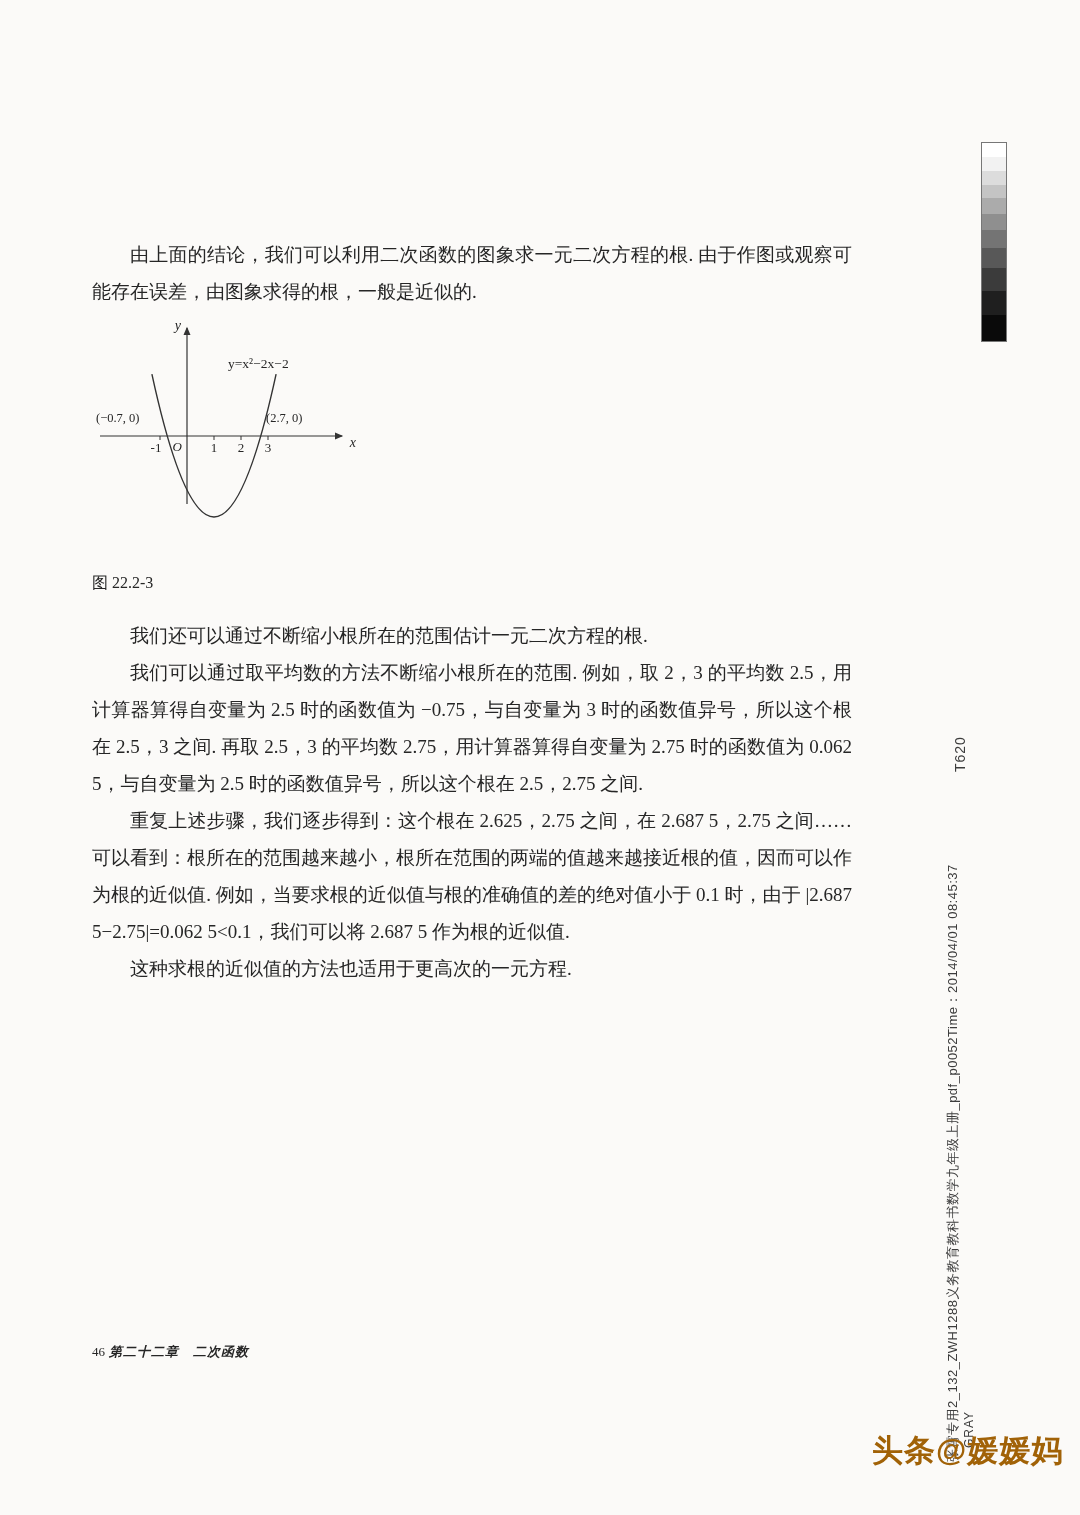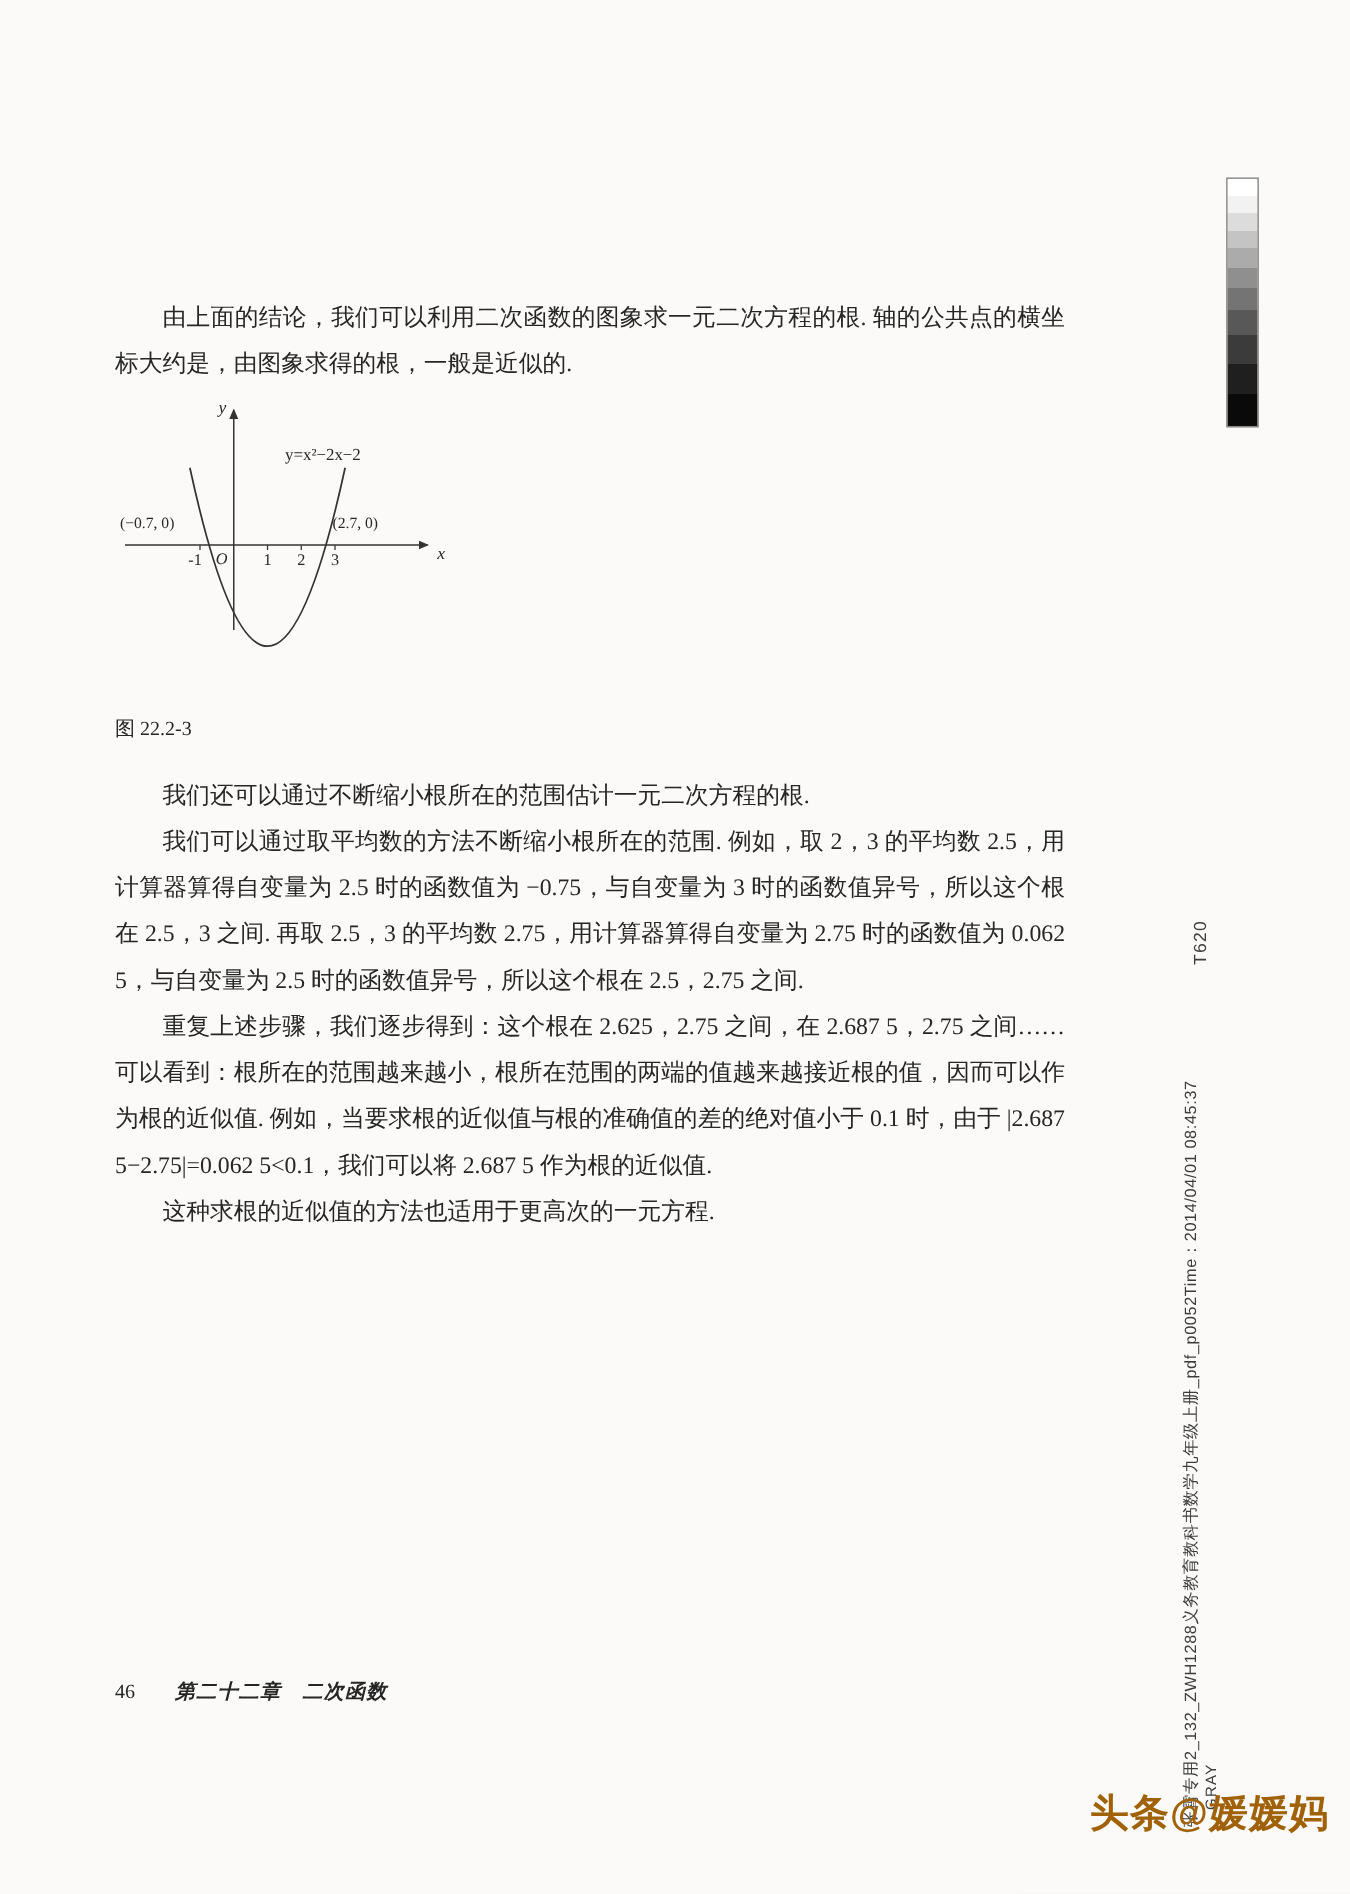--- a/index.html
+++ b/index.html
@@ -36,42 +36,42 @@
   .figure-col { width:278px; margin-top:-20px; }
   .ex-roots { margin-left:112px; }
 
   figure { margin:0; }
   figcaption { width:224px; text-align:left; font-size:16px; margin-top:4px; color:#262626; }
   svg text { font-family:"Liberation Serif", serif; fill:#262626; }
   .it { font-style:italic; }
 
   .body-block { margin-top:16px; }
 
-  .footer { position:absolute; left:92px; top:1343px; font-size:16px; color:#262626;
-            display:flex; gap:32px; align-items:baseline; }
+  .footer { position:absolute; left:92px; top:1343px; font-size:13px; color:#262626;
+            display:flex; gap:4px; align-items:baseline; }
   .footer .chapter { font-weight:bold; letter-spacing:1px;font-style:italic; }
 
   .watermark { position:absolute; left:872px; top:1430px;
                font-family:"Liberation Sans", sans-serif; font-weight:bold;
                font-size:31px; color:#a16207; letter-spacing:1px; }
 </style>
 </head>
 <body>
 
 <div class="page">
 
   <div class="gray-wedge"></div>
 
   <div class="rot t620">T620</div>
   <div class="rot v-meta">张霄专用2_132_ZWH1288义务教育教科书数学九年级上册_pdf_p0052Time：2014/04/01 08:45:37</div>
   <div class="rot v-gray">GRAY</div>
 
   <div class="content">
 
-    <p class="indent">由上面的结论，我们可以利用二次函数的图象求一元二次方程的根. 轴的公共点的横坐标大约是，由图象求得的根，一般是近似的.</p>
+    <p class="indent">由上面的结论，我们可以利用二次函数的图象求一元二次方程的根. 由于作图或观察可能存在误差，由图象求得的根，一般是近似的.</p>
 
     <div class="example-row">
 
       <div class="figure-col">
         <figure>
           <svg width="270" height="232" viewBox="0 0 270 232">
             <defs>
               <marker id="arr" markerWidth="8" markerHeight="8" refX="6" refY="3" orient="auto">
                 <path d="M0,0 L7,3 L0,6 Z" fill="#333"></path>
               </marker>

